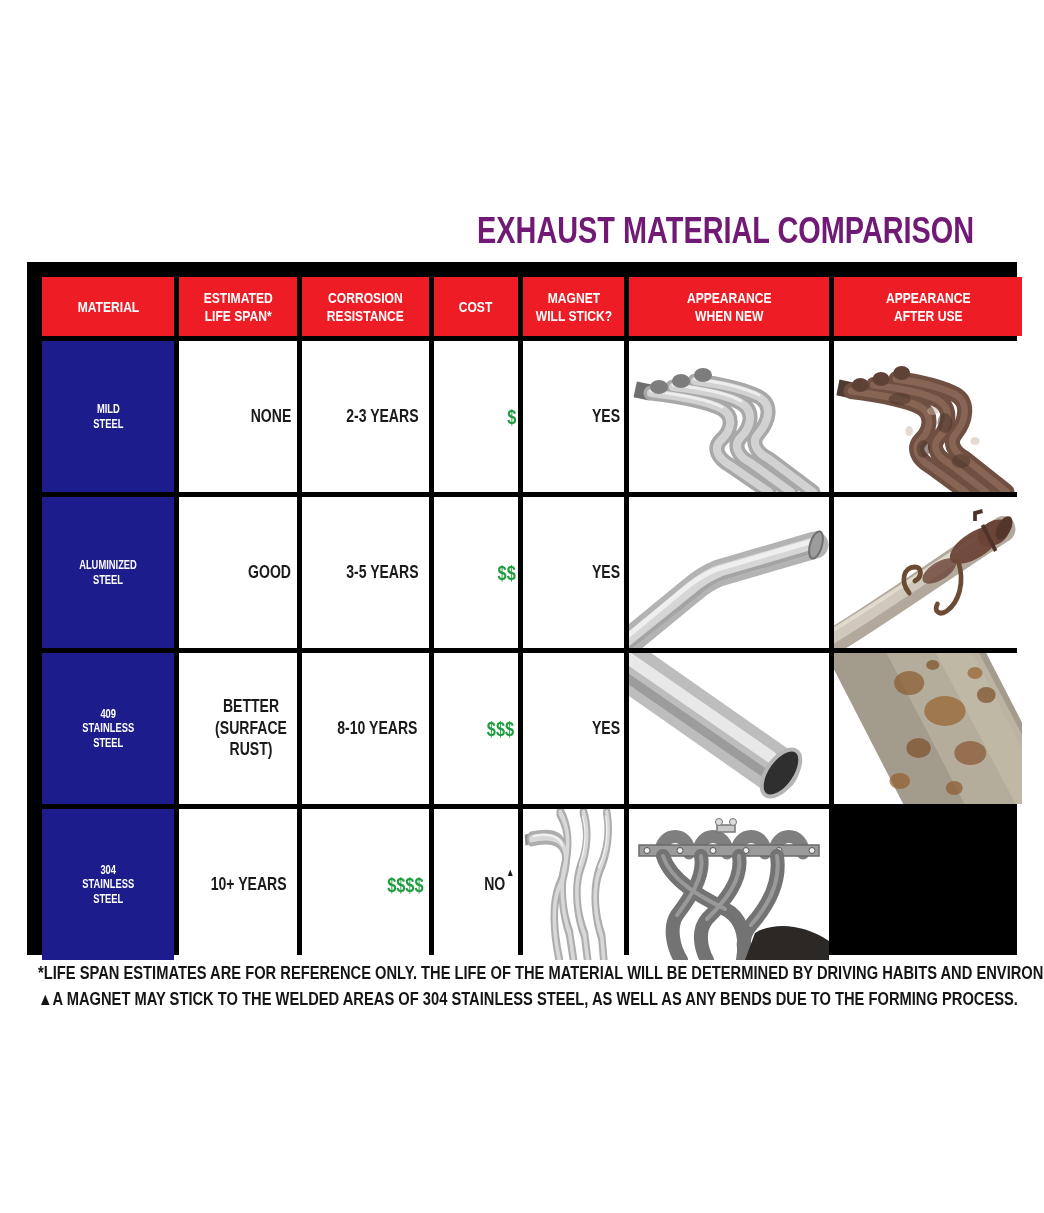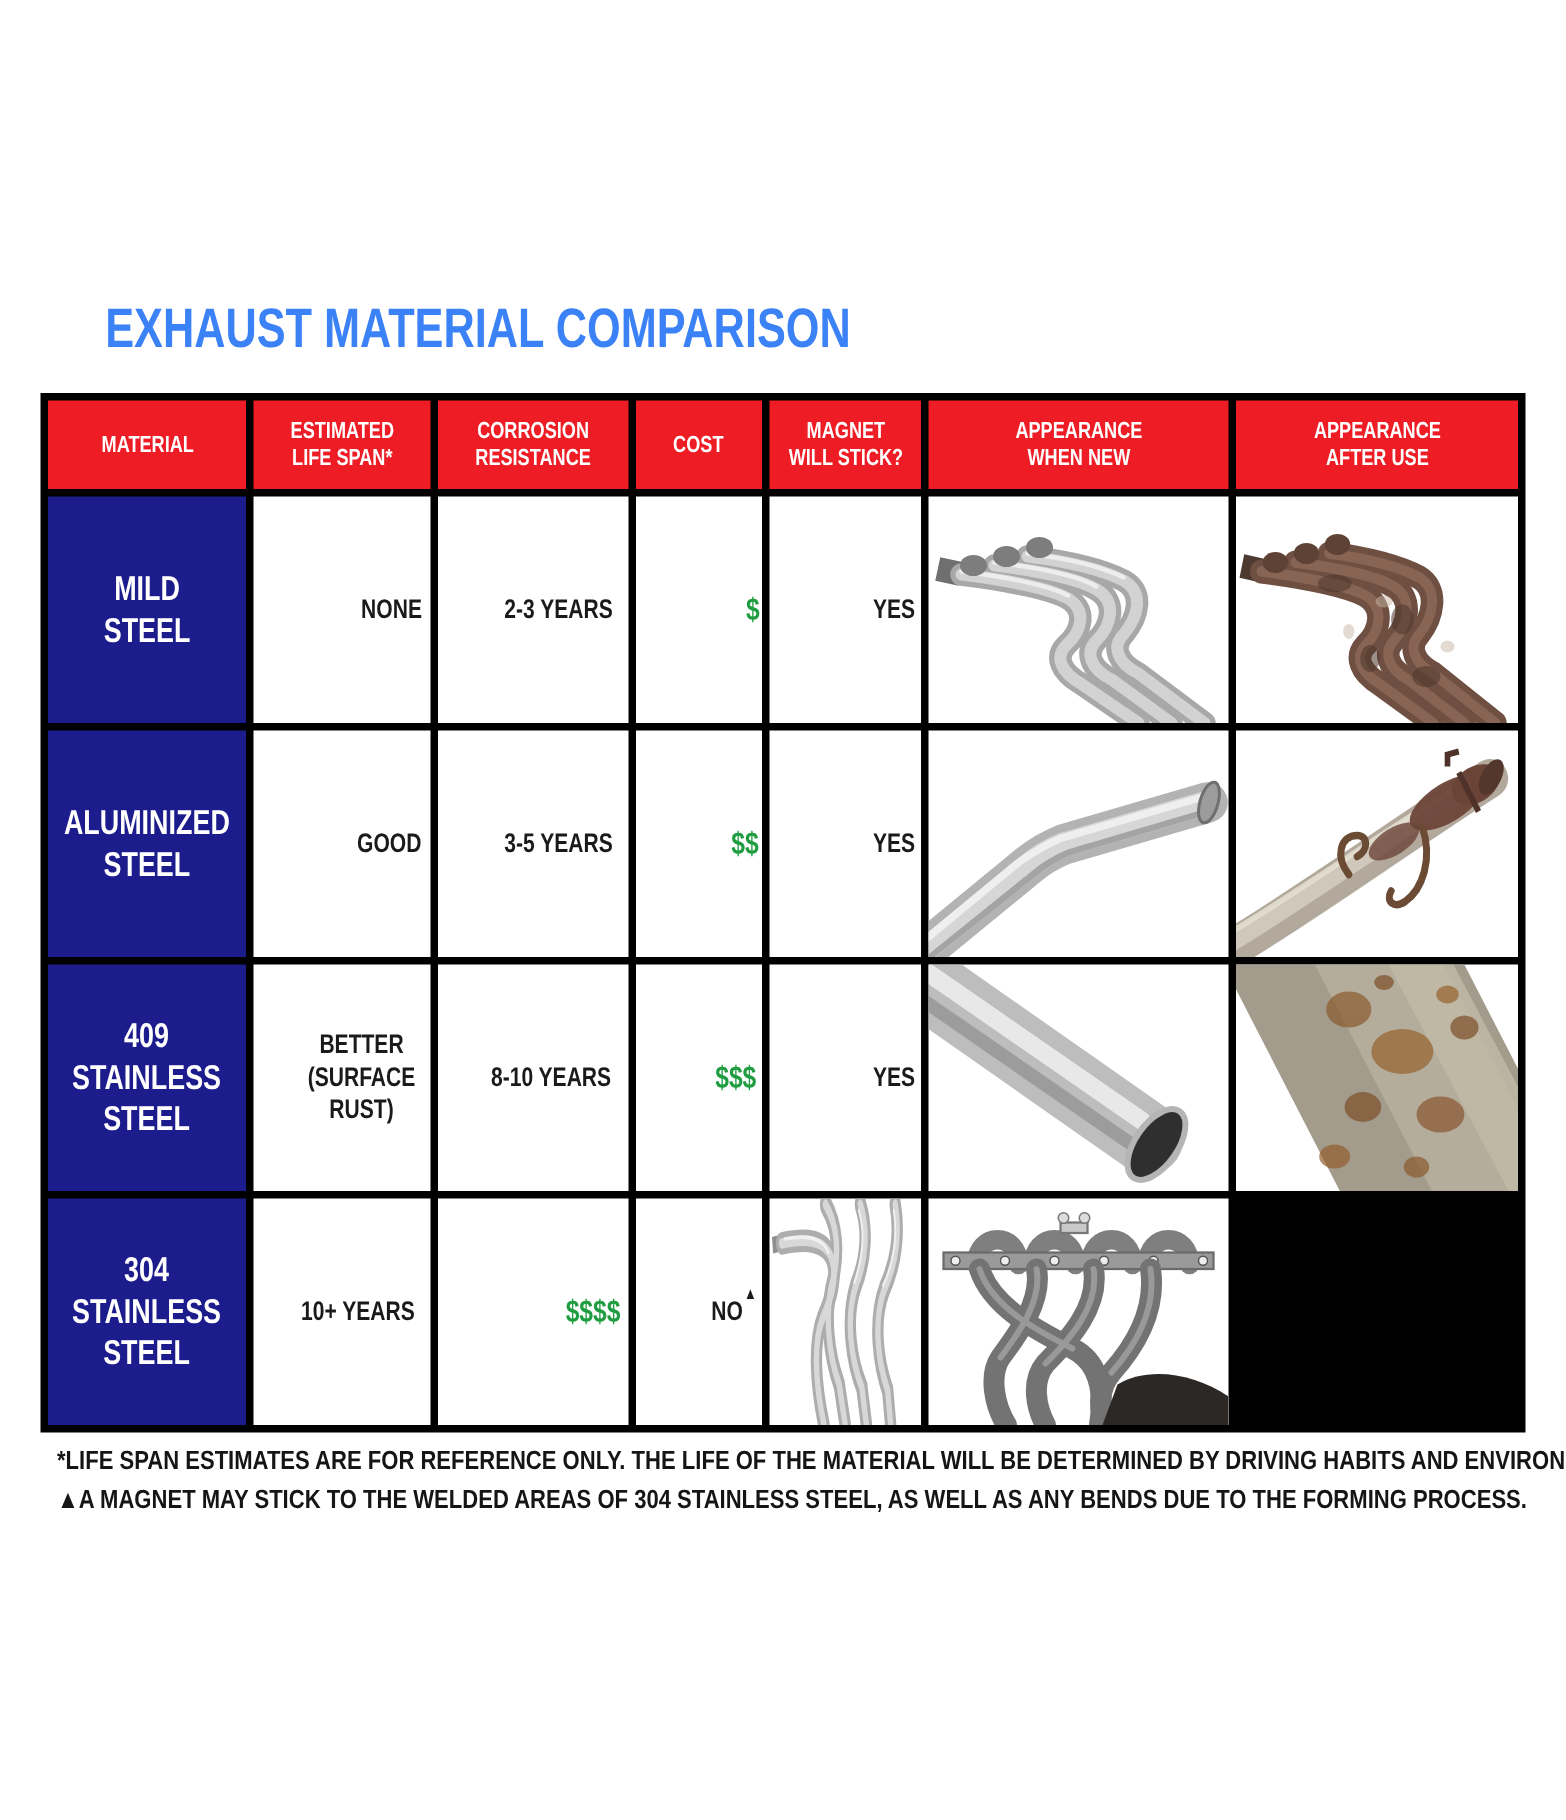--- a/index.html
+++ b/index.html
@@ -1,36 +1,36 @@
 <!DOCTYPE html>
 <html><head>
 <meta charset="utf-8">
 <style>
   * { margin:0; padding:0; box-sizing:border-box; }
   body { background:#ffffff; font-family:"Liberation Sans", sans-serif; }
   .page { position:relative; width:1044px; height:1213px; background:#ffffff; overflow:hidden; }
 
   .title {
-    position:absolute; top:200px; left:0; width:100%;
-    text-align:left; font-size:37px; font-weight:bold; color:#3b82f6;
+    position:absolute; top:212px; left:0; width:100%;
+    text-align:right; font-size:37px; font-weight:bold; color:#701a75;
     line-height:1; white-space:nowrap;
   }
   .cx { display:inline-block; transform:scaleX(.78); transform-origin:center; white-space:pre-line; }
 
   .cmp-table {
     position:absolute; left:27px; top:262px;
     display:grid;
     grid-template-columns:132px 118px 127px 84px 101px 200px 188px;
     grid-template-rows:59px 151px 151px 151px 151px;
-    gap:5px; padding:5px; background:#000;
+    gap:5px; padding:15px; background:#000;
     width:990px; height:693px;
   }
   .cell { display:flex; align-items:center; justify-content:center; text-align:center; overflow:hidden; }
   .hdr  { background:var(--red,#EE1C24); color:#fff; font-weight:bold; font-size:15.5px; line-height:1.15; }
-  .mat  { background:var(--blue,#1C1C8C); color:#fff; font-weight:bold; font-size:23px; line-height:1.2; }
+  .mat  { background:var(--blue,#1C1C8C); color:#fff; font-weight:bold; font-size:12px; line-height:1.2; }
   .val  { background:#fff; color:#1a1a1a; font-weight:bold; font-size:18px; line-height:1.2;justify-content:flex-end; }
   .cost { color:var(--green,#1F9D40); font-size:21px; }
   .photo{ background:#fff; padding:0; }
   .photo svg { display:block; width:100%; height:100%; }
   sup.mark { font-size:11px; position:relative; top:-7px; left:1px; }
 
   .footnotes {
     position:absolute; left:38px; top:960px; width:990px;
     font-weight:bold; color:#151515; font-size:17.5px; line-height:26px;
   }

